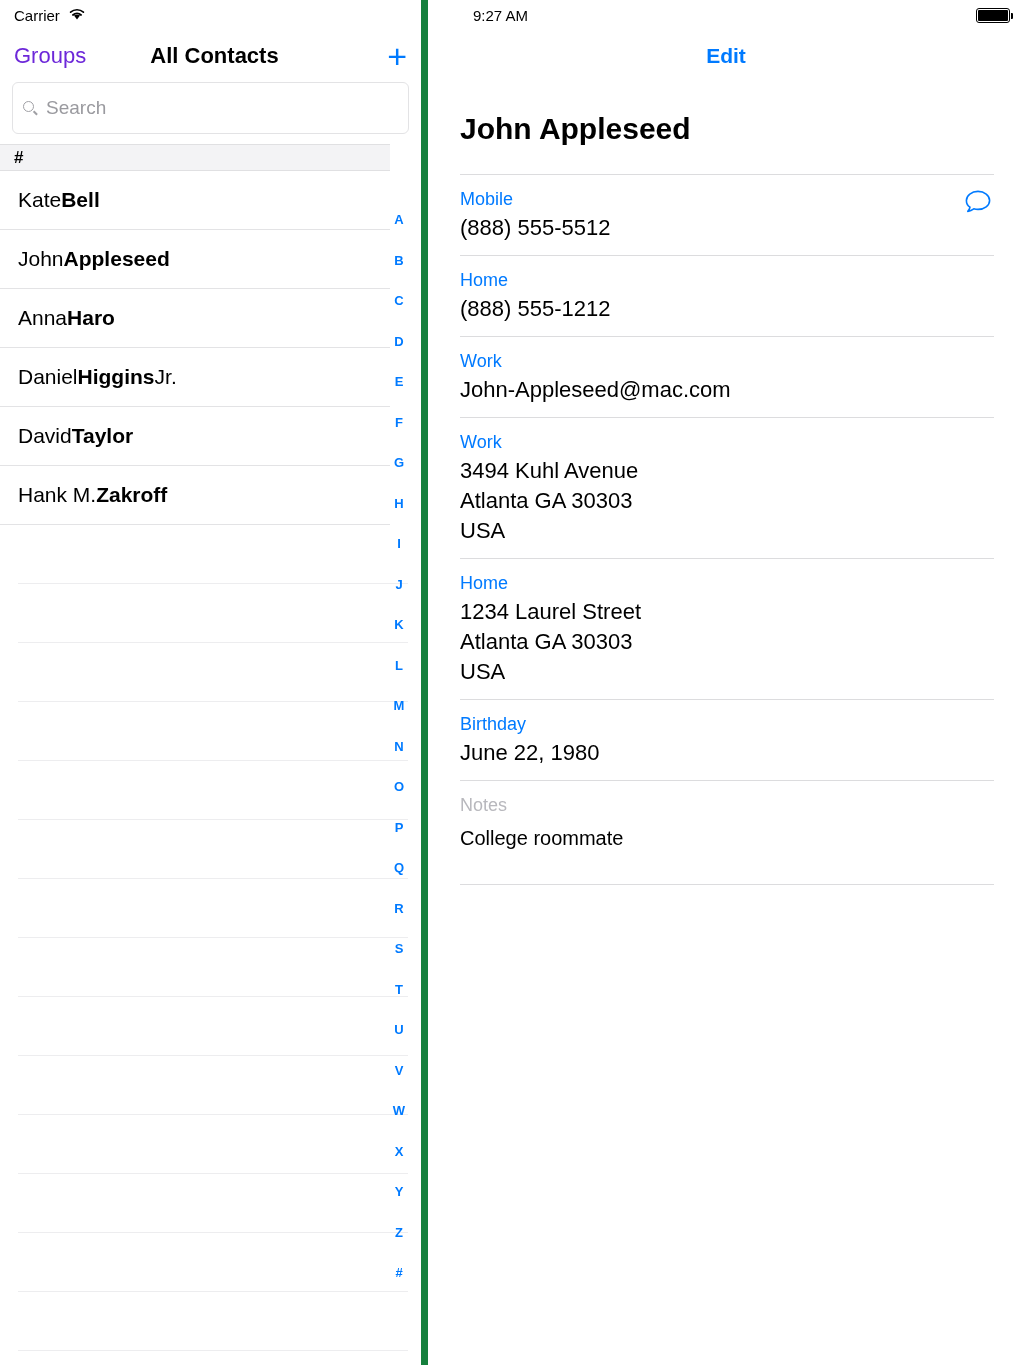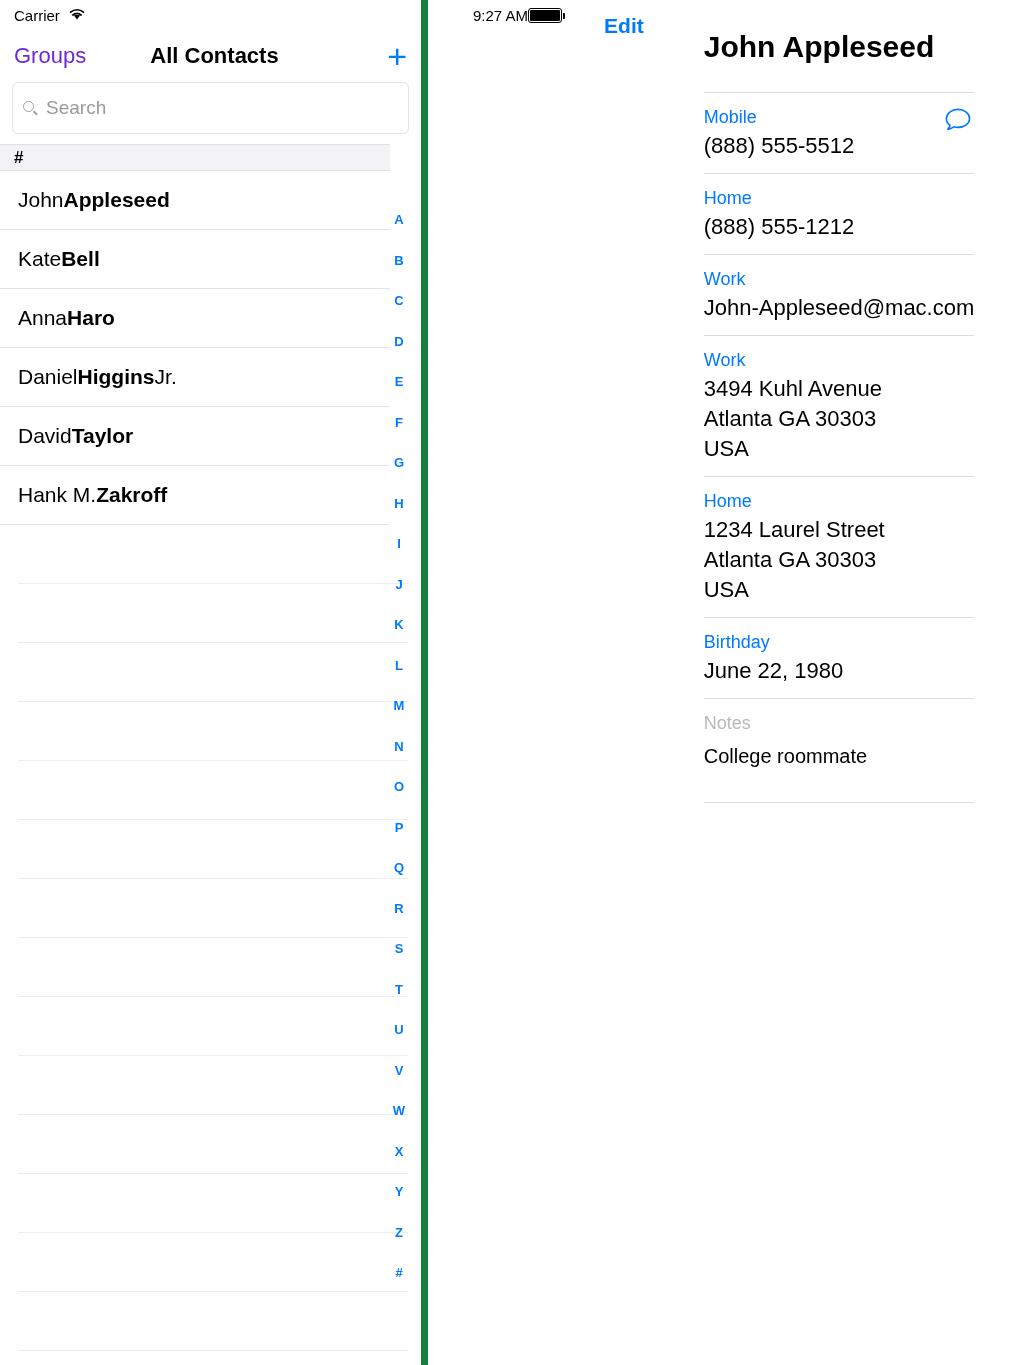--- a/index.html
+++ b/index.html
@@ -161,21 +161,21 @@
     line-height: 40.5px;
   }
 
   
   .right-pane {
     flex: 1;
     height: 100%;
     background: #ffffff;
     position: relative;
     display: flex;
-    flex-direction: row;
+    flex-direction: column;
   }
   .right-status {
     height: 30px;
     display: flex;
     align-items: center;
     justify-content: space-between;
     padding: 0 14px 0 45px;
     font-size: 15px;
     color: #000;
   }
@@ -284,27 +284,27 @@
             <span class="handle"></span>
         </span>
         <span class="search-placeholder">Search</span>
       </div>
     </div>
 
     <div class="section-header">#</div>
 
     <div class="contact-list">
       <div class="contact-row">
+        <span>Kate </span>
+          <span class="last">Bell</span>
+          <span></span>
+      </div>
+      <div class="contact-row">
         <span>John </span>
           <span class="last">Appleseed</span>
-          <span></span>
-      </div>
-      <div class="contact-row">
-        <span>Kate </span>
-          <span class="last">Bell</span>
           <span></span>
       </div>
       <div class="contact-row">
         <span>Anna </span>
           <span class="last">Haro</span>
           <span></span>
       </div>
       <div class="contact-row">
         <span>Daniel </span>
           <span class="last">Higgins</span>

